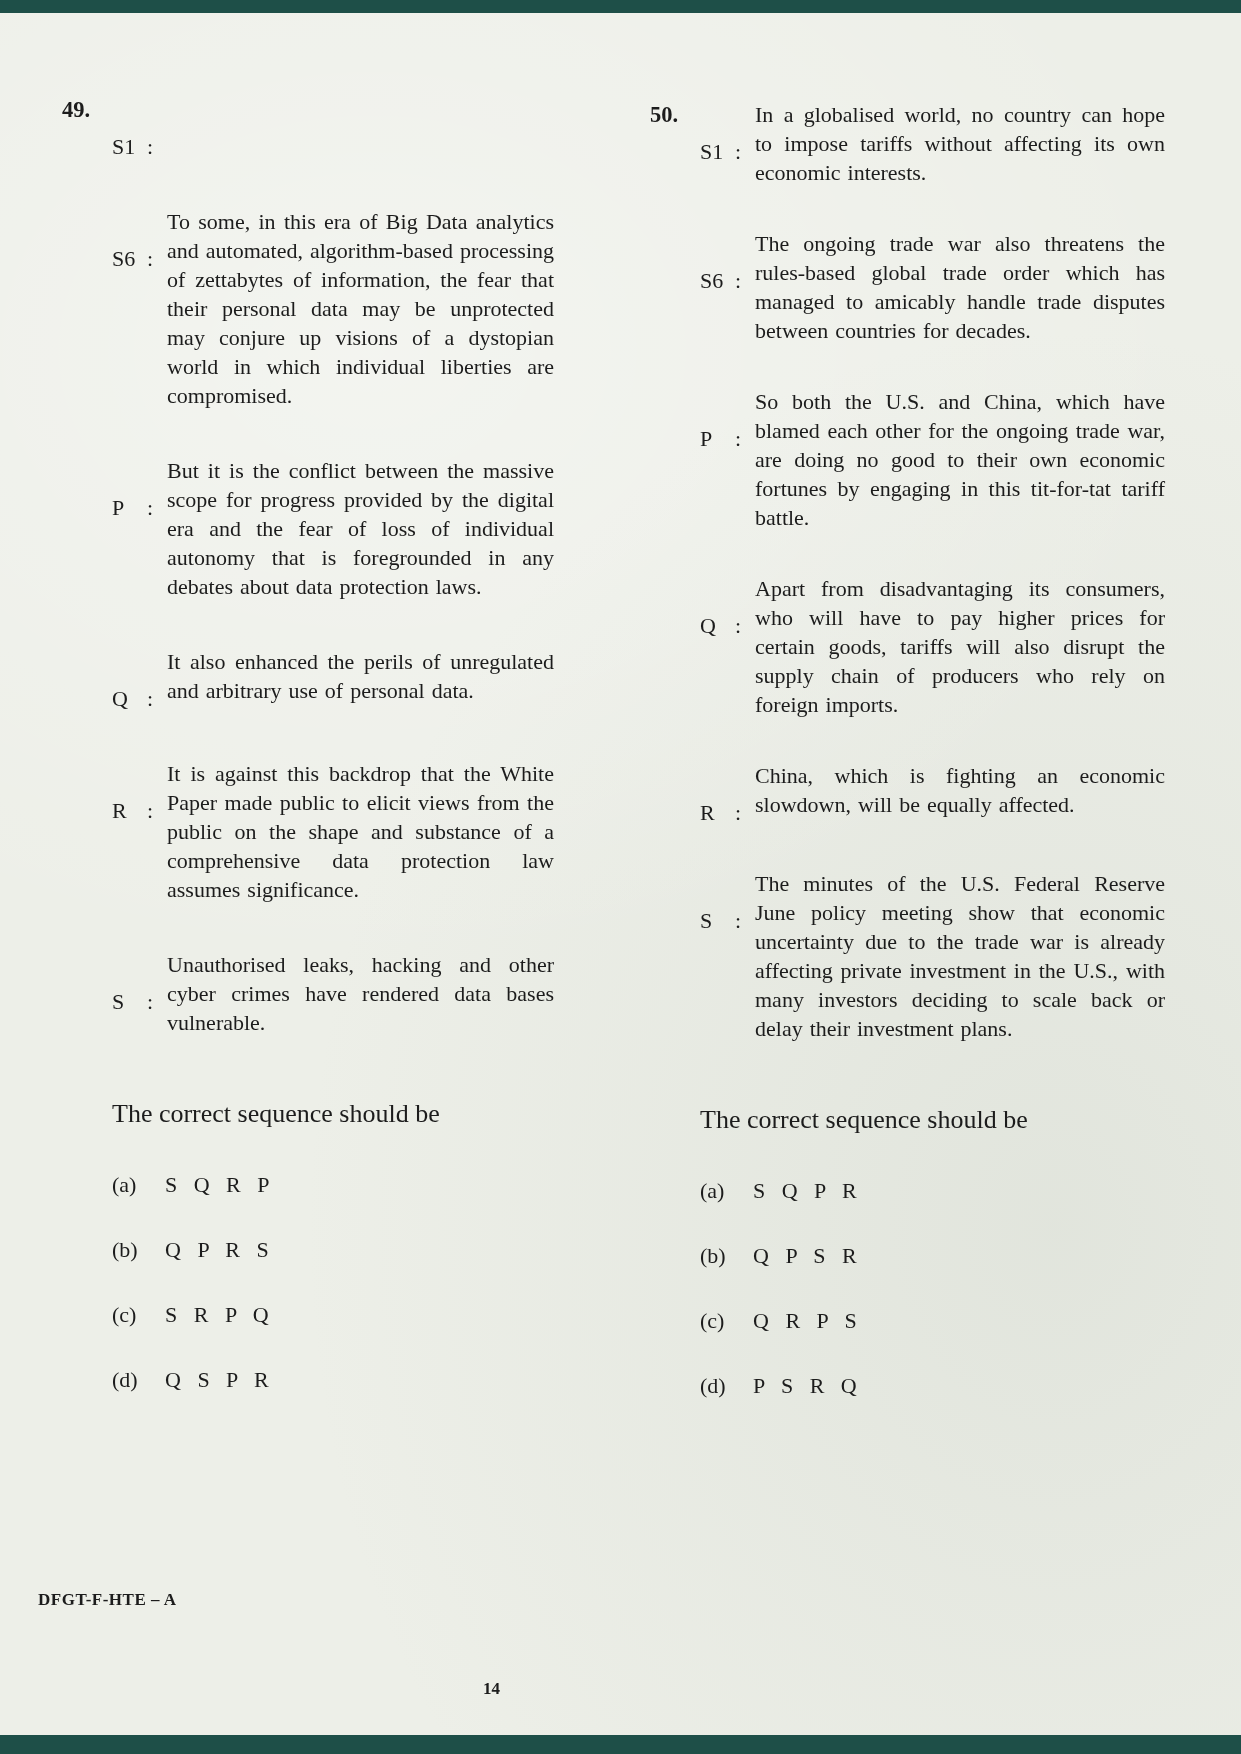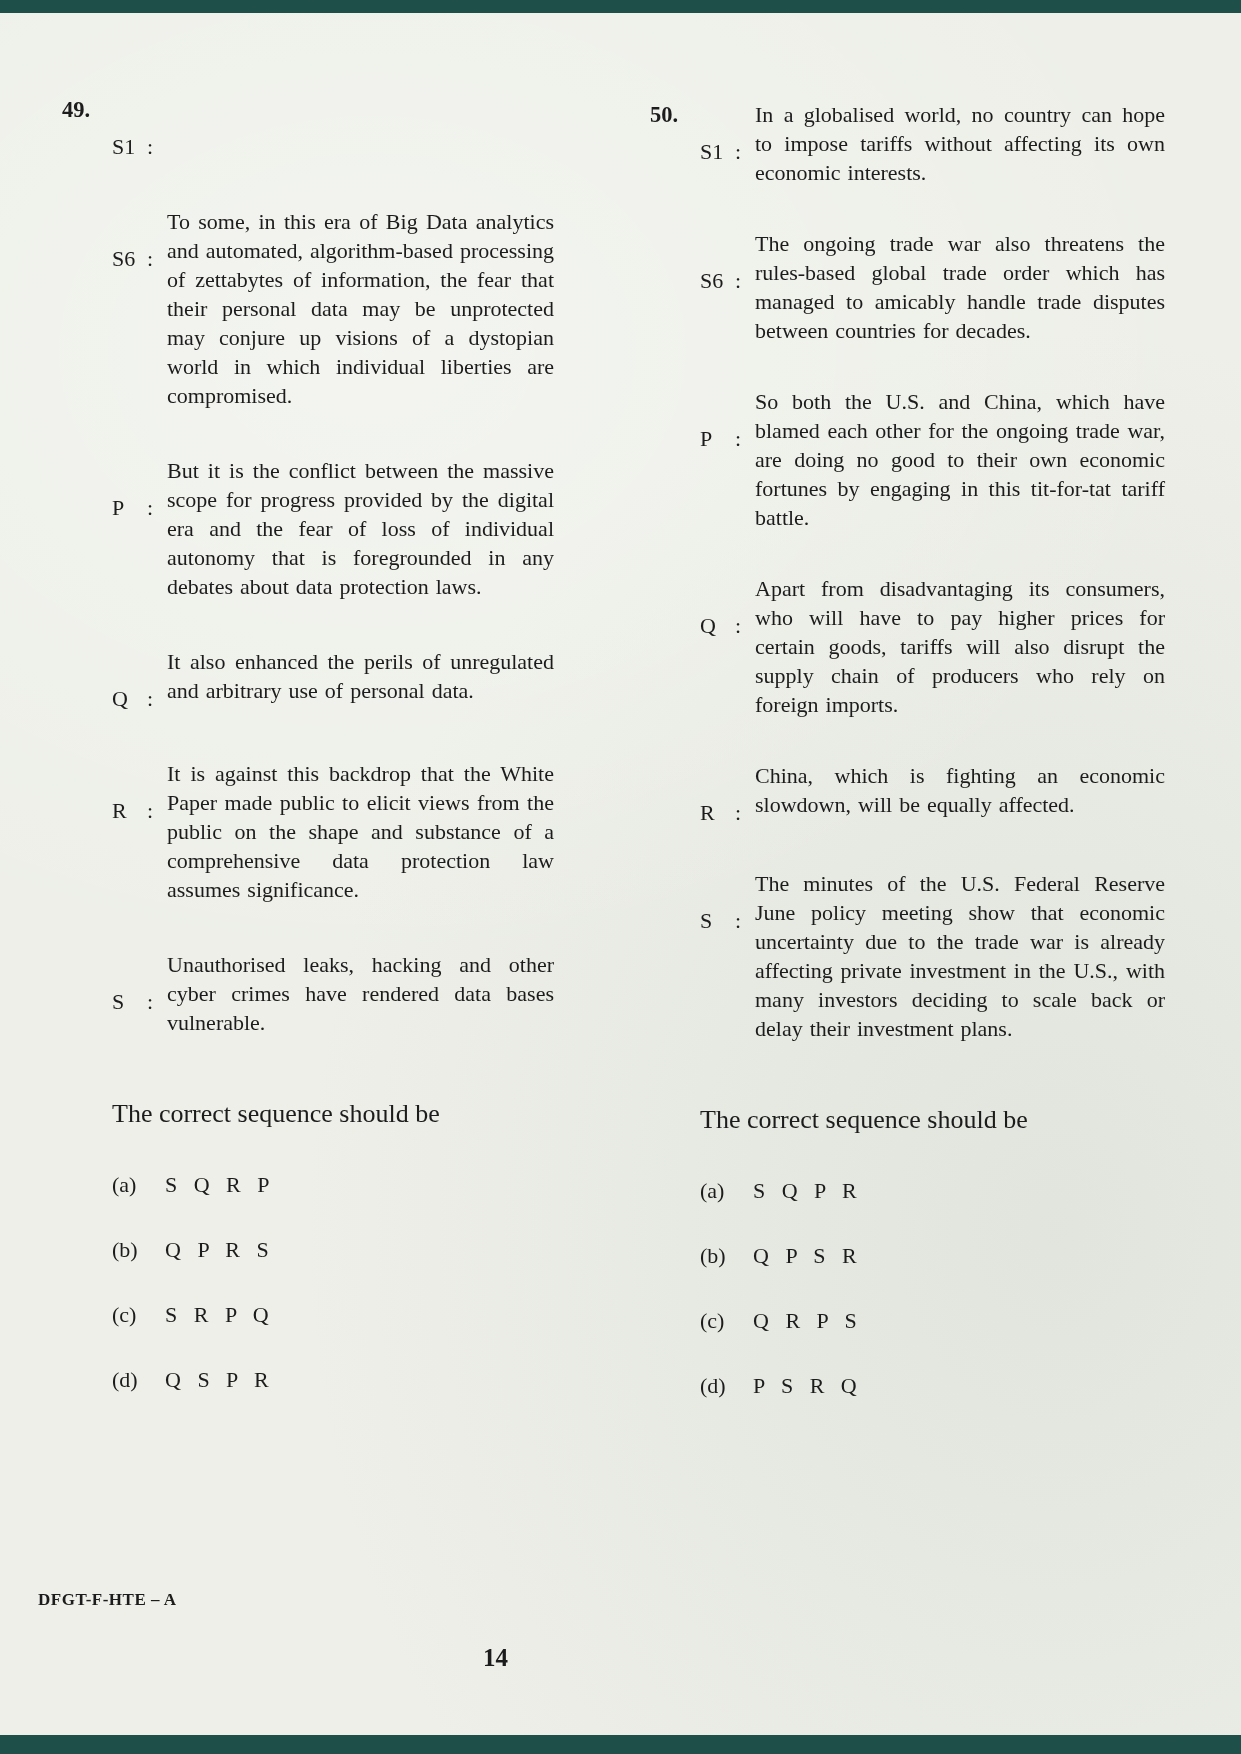--- a/index.html
+++ b/index.html
@@ -44,22 +44,22 @@
     font-size:26px;line-height:29px;
   }
   .option{display:flex;margin:0 0 36px 50px;font-size:22px;line-height:29px;}
   .opt-marker{flex:none;width:53px;}
   .opt-value{word-spacing:9px;letter-spacing:1px;}
   .footer-code{
     position:absolute;left:38px;top:1590px;
     font-weight:bold;font-size:17px;letter-spacing:0.5px;
   }
   .page-number{
-    position:absolute;left:483px;top:1644px;
-    font-weight:bold;font-size:25px;
+    position:absolute;left:483px;top:1679px;
+    font-weight:bold;font-size:17px;
   }
 </style>
 </head>
 <body>
 
 <div class="page">
   <div class="bar top"></div>
   <div class="bar bottom"></div>
 
   <div class="content">

